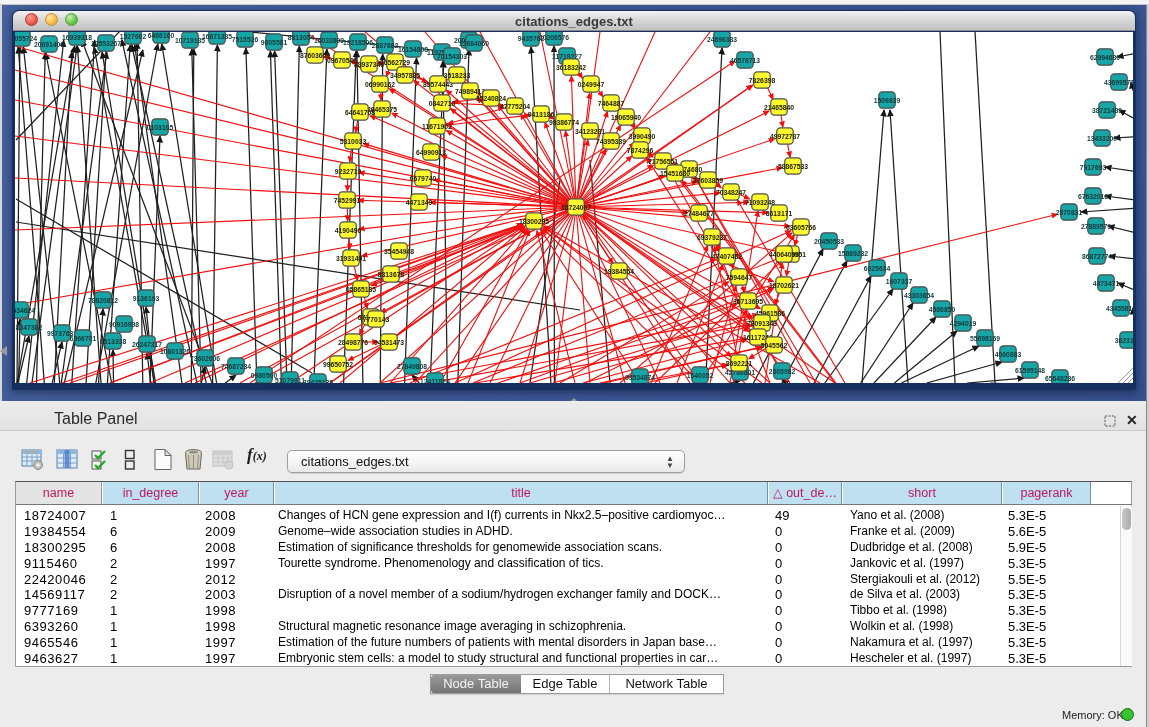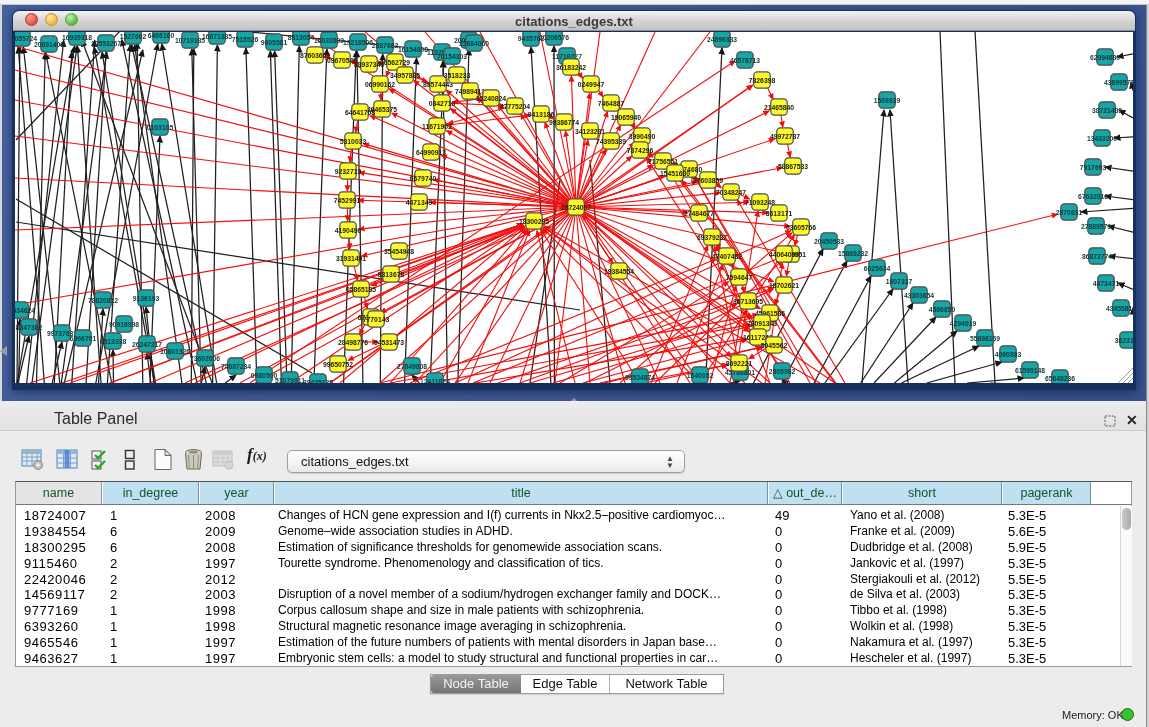--- a/index.html
+++ b/index.html
@@ -21,21 +21,21 @@
 #panelhdr { position:absolute; left:0; top:3px; width:1146px; height:27px; background:linear-gradient(#ebebeb,#e2e2e2); border-bottom:1px solid #cccccc; }
 #panelhdr .t { position:absolute; left:11px; top:6px; font-size:16px; color:#2b2b2b;margin-left:43px; }
 #ph-x { position:absolute; left:1126px; top:8px; font-size:14px; font-weight:700; color:#222; }
 #ph-f { position:absolute; left:1104px; top:11px; width:12px; height:12px; }
 #toolbar { position:absolute; left:0; top:30px; width:924px; height:52px; }
 #dropdown { position:absolute; left:287px; top:19px; width:398px; height:23px; background:linear-gradient(#ffffff,#f1f1f1 70%,#e8e8e8); border:1px solid #9f9f9f; border-radius:5px; box-shadow:0 1px 1px rgba(0,0,0,.12); }
 #dropdown .dt { position:absolute; left:13px; top:3px; font-size:13px; color:#111; }
 #dd-ar { position:absolute; right:10px; top:4px; font-size:8px; color:#444; line-height:7px; text-align:center; }
 #tablearea { position:absolute; left:15px; top:80px; width:1117px; height:186px; background:#ffffff; border:1px solid #9a9a9a; border-top:1px solid #555; }
 #thead { position:absolute; left:0; top:0; height:23px; width:1115px; background:#fff; border-bottom:1px solid #777; }
-.th { position:absolute; top:0; height:22px; background:#bfe0f0; border-right:1px solid #76939f; font-size:12.5px; color:#14532d; text-align:center; line-height:22px; }
+.th { position:absolute; top:0; height:22px; background:#bfe0f0; border-right:1px solid #76939f; font-size:12.5px; color:#be185d; text-align:center; line-height:22px; }
 #tbody { position:absolute; left:0; top:26px; width:1091px; }
 .tr { position:relative; height:15.9px; font-size:13px; color:#000; white-space:nowrap; }
 .c0, .c2 { letter-spacing:0.55px; }
 .c3, .c5 { font-size:12px; }
 .tr div { position:absolute; top:0; height:16px; line-height:15px; overflow:hidden; }
 .c0 { left:8px; width:84px; }
 .c1 { left:94px; width:90px; }
 .c2 { left:189px; width:70px; }
 .c3 { left:262px; width:494px; }
 .c4 { left:759px; width:75px; }
@@ -1045,21 +1045,20 @@
             <div class="c2">2003</div>
             <div class="c3">Disruption of a novel member of a sodium/hydrogen exchanger family and DOCK…</div>
             <div class="c4">0</div>
             <div class="c5">de Silva et al. (2003)</div>
             <div class="c6">5.3E-5</div>
           </div>
           <div class="tr">
             <div class="c0">9777169</div>
             <div class="c1">1</div>
             <div class="c2">1998</div>
-            <div class="c3">Corpus callosum shape and size in male patients with schizophrenia.</div>
             <div class="c4">0</div>
             <div class="c5">Tibbo et al. (1998)</div>
             <div class="c6">5.3E-5</div>
           </div>
           <div class="tr">
             <div class="c0">6393260</div>
             <div class="c1">1</div>
             <div class="c2">1998</div>
             <div class="c3">Structural magnetic resonance image averaging in schizophrenia.</div>
             <div class="c4">0</div>

